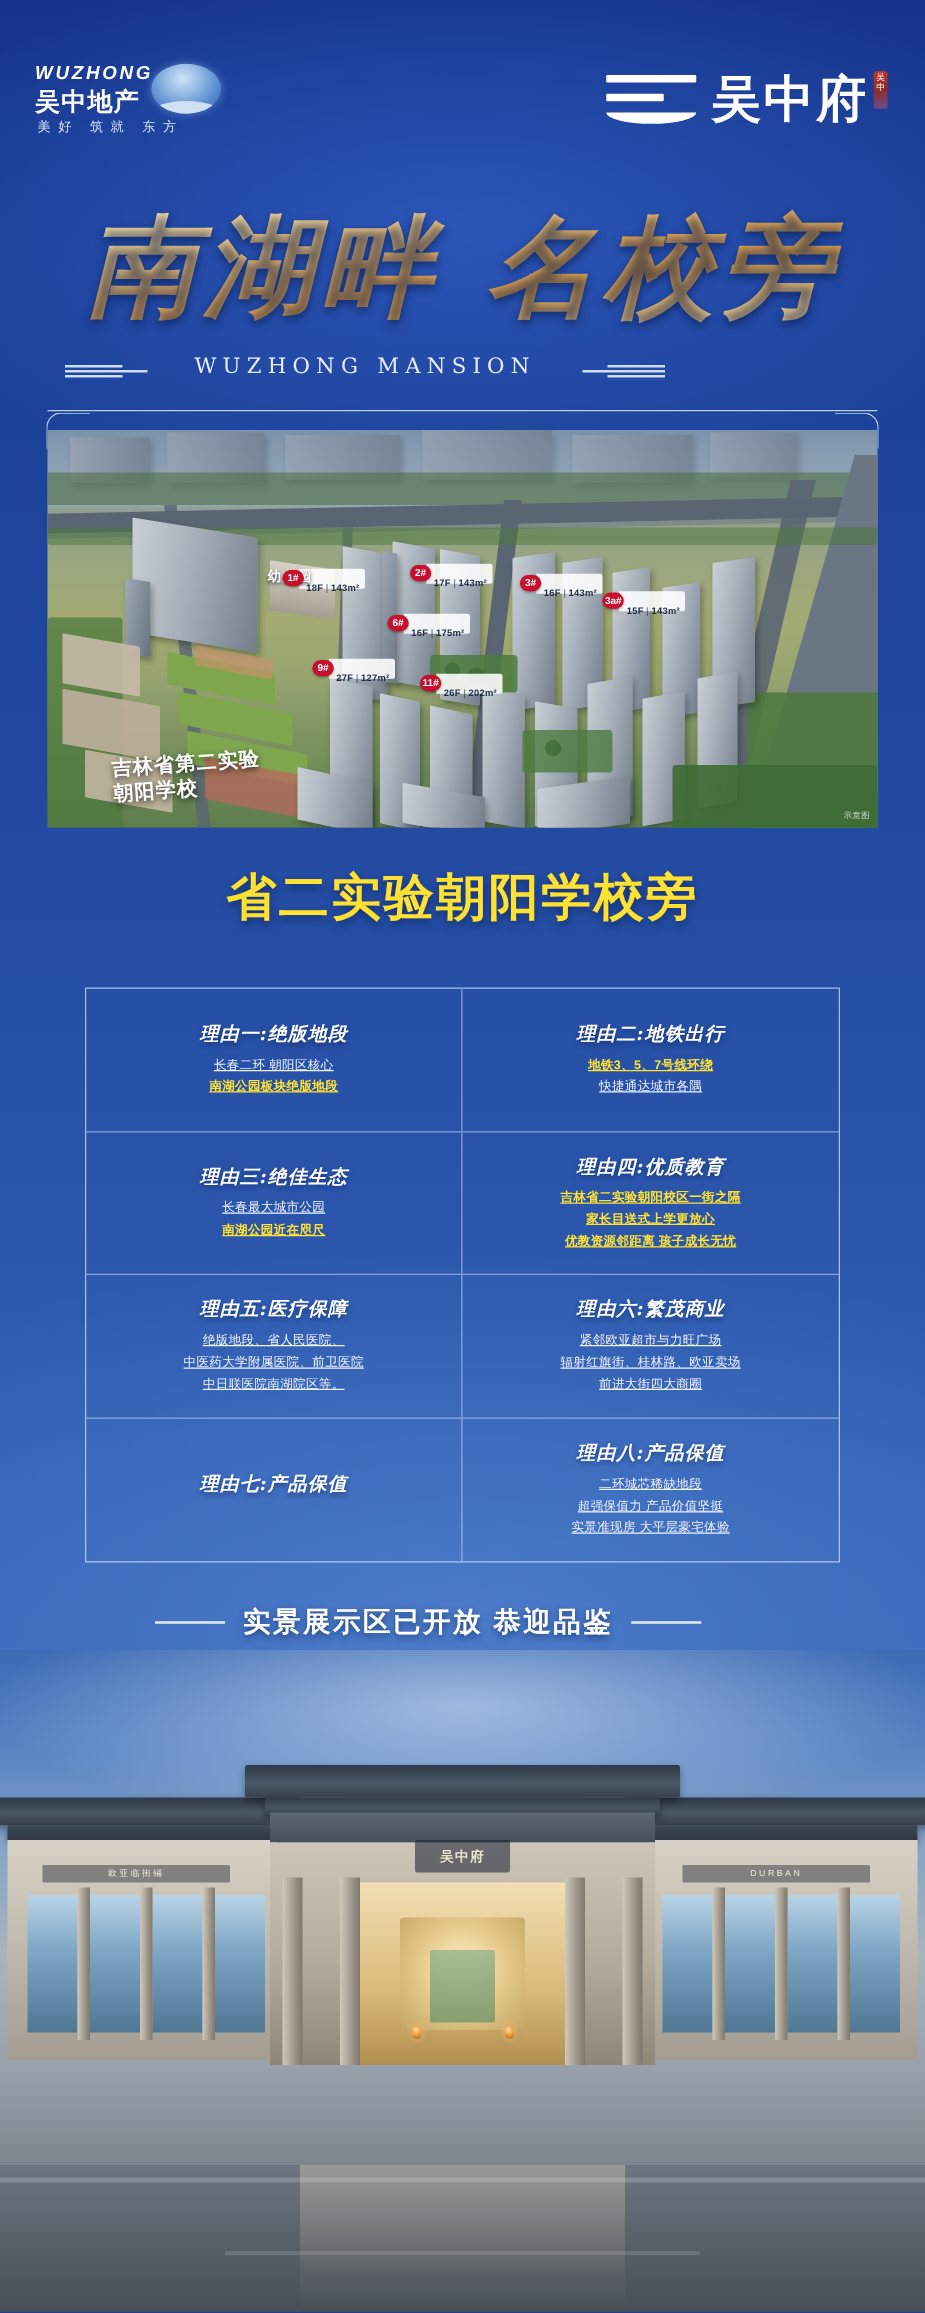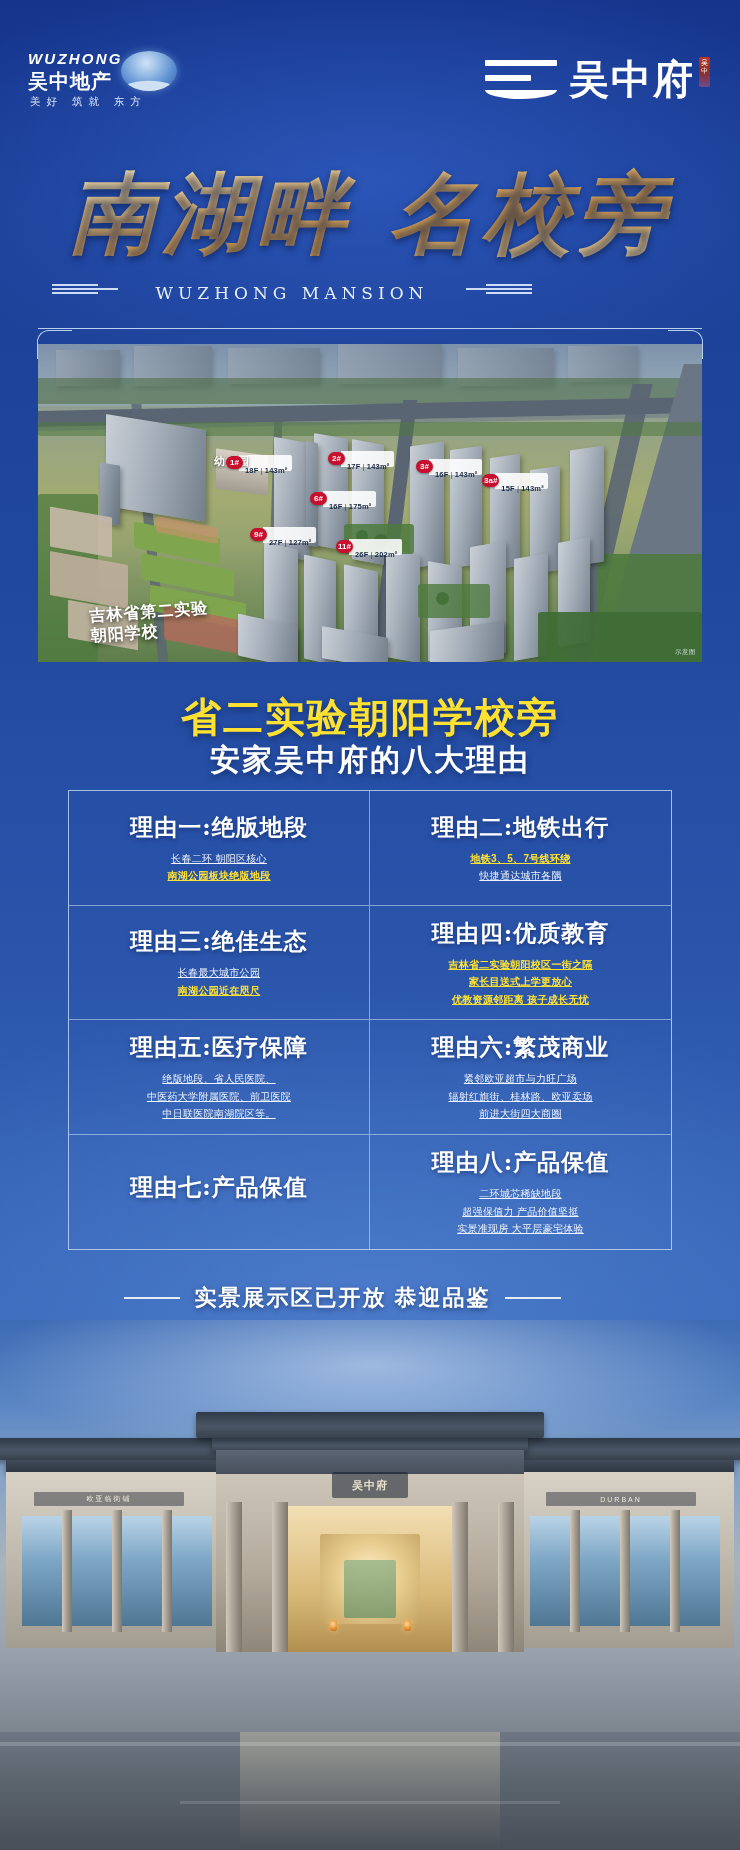--- a/index.html
+++ b/index.html
@@ -88,21 +88,21 @@
     background-clip:text;
     color:transparent;
     -webkit-text-fill-color:transparent;
     text-shadow:0 3px 7px rgba(6,20,62,0.55);
     white-space:nowrap;
   }
   .calli .gap { display:inline-block; width:38px; }
 
   .wm-line {
     position:absolute; top:128px; left:0; width:584px;
-    display:flex; align-items:flex-start; justify-content:center; gap:12px;
+    display:flex; align-items:flex-end; justify-content:center; gap:12px;
   }
   .wm-text {
     font-family:"DejaVu Serif","Liberation Serif",serif;
     font-size:17px; letter-spacing:5px; color:#e7eefb;
     white-space:nowrap;
   }
   .wm-dash { position:relative; width:92px; height:12px; }
   .wm-dash span { position:absolute; height:1.5px; background:#cdddf5; right:0; }
   .wm-dash span:nth-child(1){ top:1px; width:46px; }
   .wm-dash span:nth-child(2){ top:5px; width:66px; }
@@ -204,23 +204,24 @@
     border-bottom:1px solid rgba(210,228,250,.55);
     display:flex; flex-direction:column; align-items:center; justify-content:center;
     padding:6px 8px;
     text-align:center;
   }
   .cell:nth-child(2n){ border-right:none; }
   .cell:nth-child(7), .cell:nth-child(8){ border-bottom:none; }
 
   .cell-title {
     font-family:"DejaVu Serif","Liberation Serif",serif;
-    font-size:23px; font-weight:bold; color:#ffffff;
+    font-size:15px; font-weight:bold; color:#ffffff;
     letter-spacing:1px; margin-bottom:9px;
     text-shadow:0 2px 4px rgba(6,22,66,.45);
+    font-style:italic;
   }
   .cell-lines { display:flex; flex-direction:column; gap:3px; }
   .ln { font-size:10px; line-height:1.45; color:#eef3fc; letter-spacing:.3px;text-decoration:underline; }
   .ln.hi { color:#ffe231; font-weight:bold; }
 
   
   .foot-line {
     position:absolute; top:1283px; left:0; width:685px;
     display:flex; align-items:center; justify-content:center; gap:14px;
   }
@@ -455,21 +456,20 @@
       <div class="label-school">
         <div>吉林省第二实验</div>
         <div>朝阳学校</div>
       </div>
 
       <div class="map-note">示意图</div>
     </div>
   </div>
 
   <div class="sec-title">省二实验朝阳学校旁</div>
-  <div class="sec-sub">安家吴中府的八大理由</div>
 
   <div class="grid">
 
     <div class="cell">
       <div class="cell-title">理由一:绝版地段</div>
       <div class="cell-lines">
         <div class="ln">长春二环 朝阳区核心</div>
         <div class="ln hi">南湖公园板块绝版地段</div>
       </div>
     </div>

